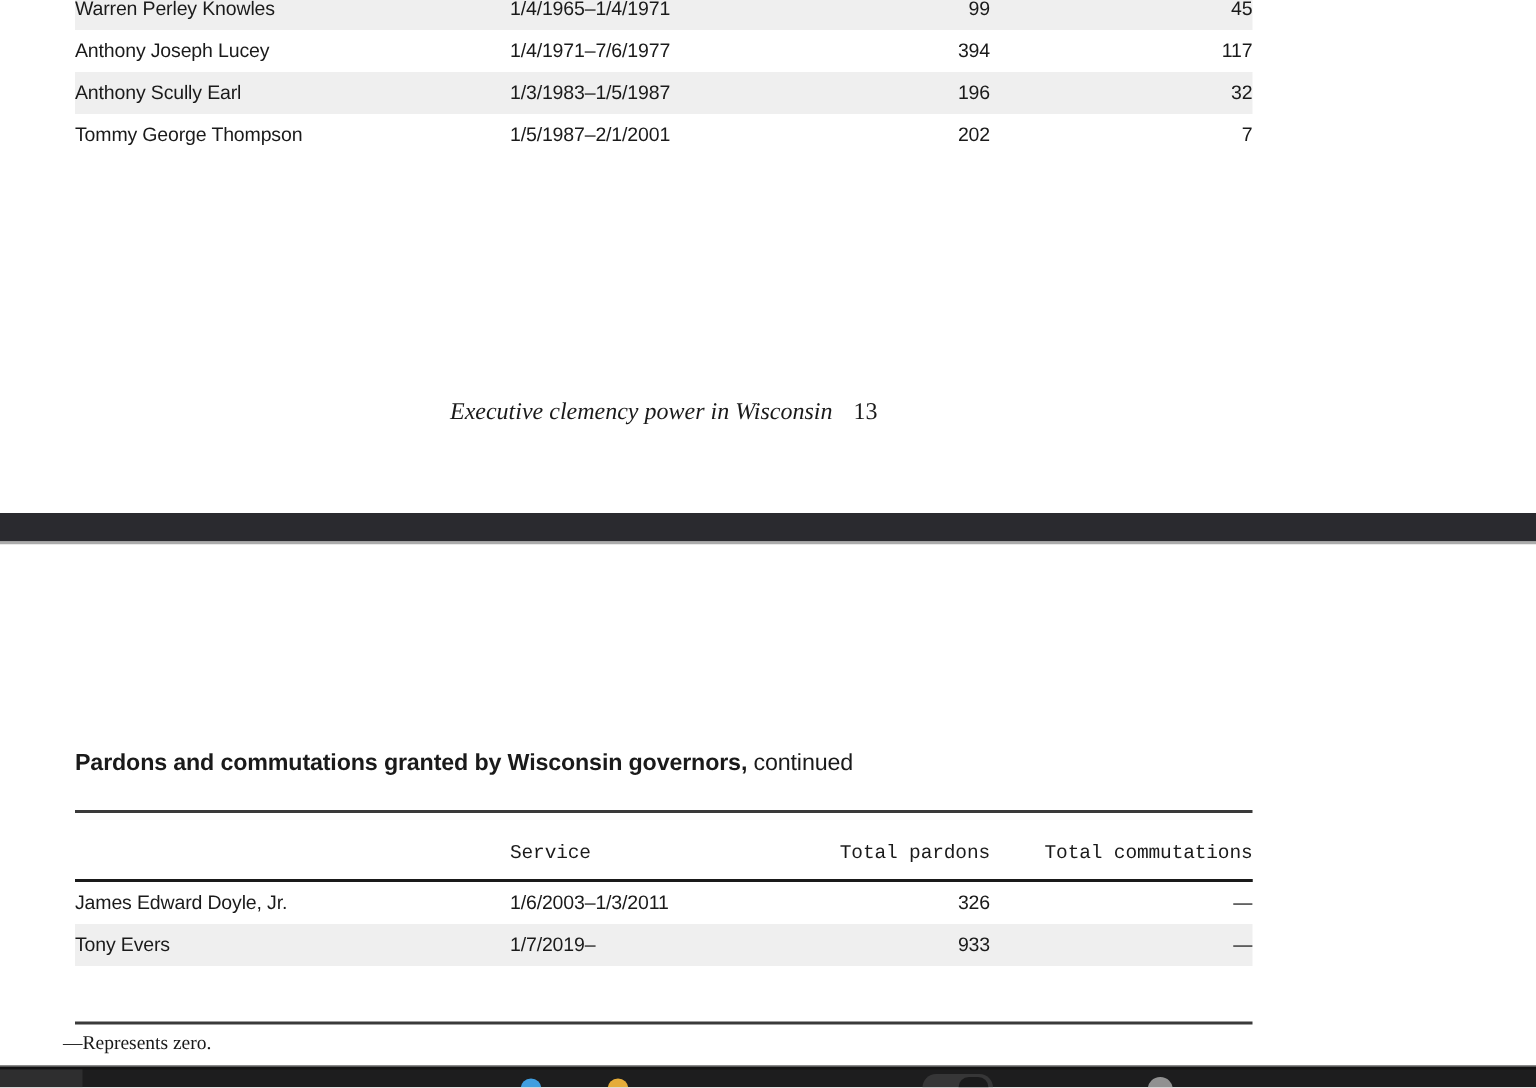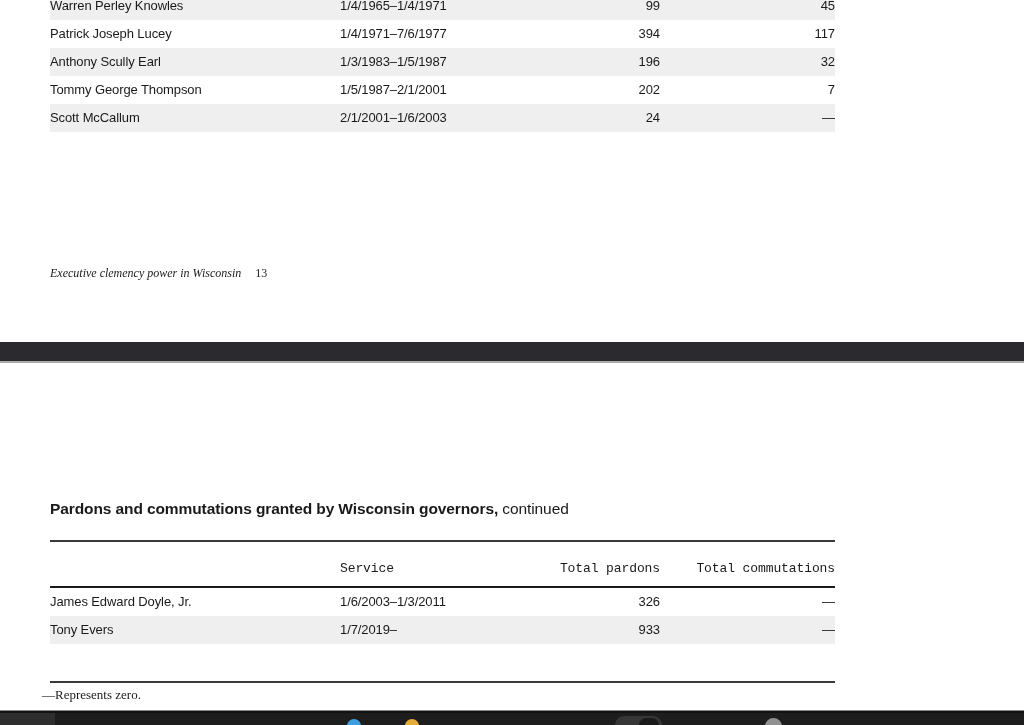--- a/index.html
+++ b/index.html
@@ -20,22 +20,22 @@
   td.c-service,th.c-service{width:180px;text-align:left;}
   td.c-pardons,th.c-pardons{width:140px;text-align:right;}
   td.c-comm,th.c-comm{width:175px;text-align:right;}
   .tbl-top{position:absolute;left:50px;top:-8px;}
   .tbl-top tbody tr:nth-child(odd){background:#efefef;}
   .tbl-cont{position:absolute;left:50px;top:189px;}
   .tbl-cont thead th{height:34px;line-height:34px;vertical-align:bottom;font-family:Liberation Mono, monospace;}
   .tbl-cont thead tr{border-bottom:2px solid #1a1a1a;}
   .tbl-cont tbody tr:nth-child(even){background:#efefef;}
   
-  .pg-footer{position:absolute;left:50px;top:266px;width:785px;text-align:left;
-    font-family:"Liberation Serif",serif;font-size:12px;}
+  .pg-footer{position:absolute;left:50px;top:266px;width:785px;text-align:center;
+    font-family:"Liberation Serif",serif;font-size:16px;}
   .pg-footer .ftitle{font-style:italic;}
   .pg-footer .fnum{font-style:normal;margin-left:14px;}
   
   .heading{position:absolute;left:50px;top:137px;width:820px;font-size:15.5px;letter-spacing:-0.1px;}
   .heading .hb{font-weight:bold;}
   .heading .hr2{font-weight:normal;}
   .rule{position:absolute;left:50px;width:785px;background:#3a3a3a;}
   .rule-top{top:177px;height:2px;}
   .rule-bottom{top:318px;height:2px;}
   .footnote{position:absolute;left:42px;top:324px;font-family:"Liberation Serif",serif;font-size:13px;}
@@ -61,21 +61,21 @@
       <tbody>
 
           <tr>
             <td class="c-name">Warren Perley Knowles</td>
             <td class="c-service">1/4/1965–1/4/1971</td>
             <td class="c-pardons">99</td>
             <td class="c-comm">45</td>
           </tr>
 
           <tr>
-            <td class="c-name">Patrick Joseph Lucey</td>
+            <td class="c-name">Anthony Joseph Lucey</td>
             <td class="c-service">1/4/1971–7/6/1977</td>
             <td class="c-pardons">394</td>
             <td class="c-comm">117</td>
           </tr>
 
 
 
           <tr>
             <td class="c-name">Anthony Scully Earl</td>
             <td class="c-service">1/3/1983–1/5/1987</td>
@@ -83,26 +83,20 @@
             <td class="c-comm">32</td>
           </tr>
 
           <tr>
             <td class="c-name">Tommy George Thompson</td>
             <td class="c-service">1/5/1987–2/1/2001</td>
             <td class="c-pardons">202</td>
             <td class="c-comm">7</td>
           </tr>
 
-          <tr>
-            <td class="c-name">Scott McCallum</td>
-            <td class="c-service">2/1/2001–1/6/2003</td>
-            <td class="c-pardons">24</td>
-            <td class="c-comm">—</td>
-          </tr>
 
       </tbody>
     </table>
 
     <div class="pg-footer">
       <span class="ftitle">Executive clemency power in Wisconsin</span><span class="fnum">13</span>
     </div>
   </div>
 
   <div class="page-gap" style="background: rgb(42, 42, 47);"></div>

